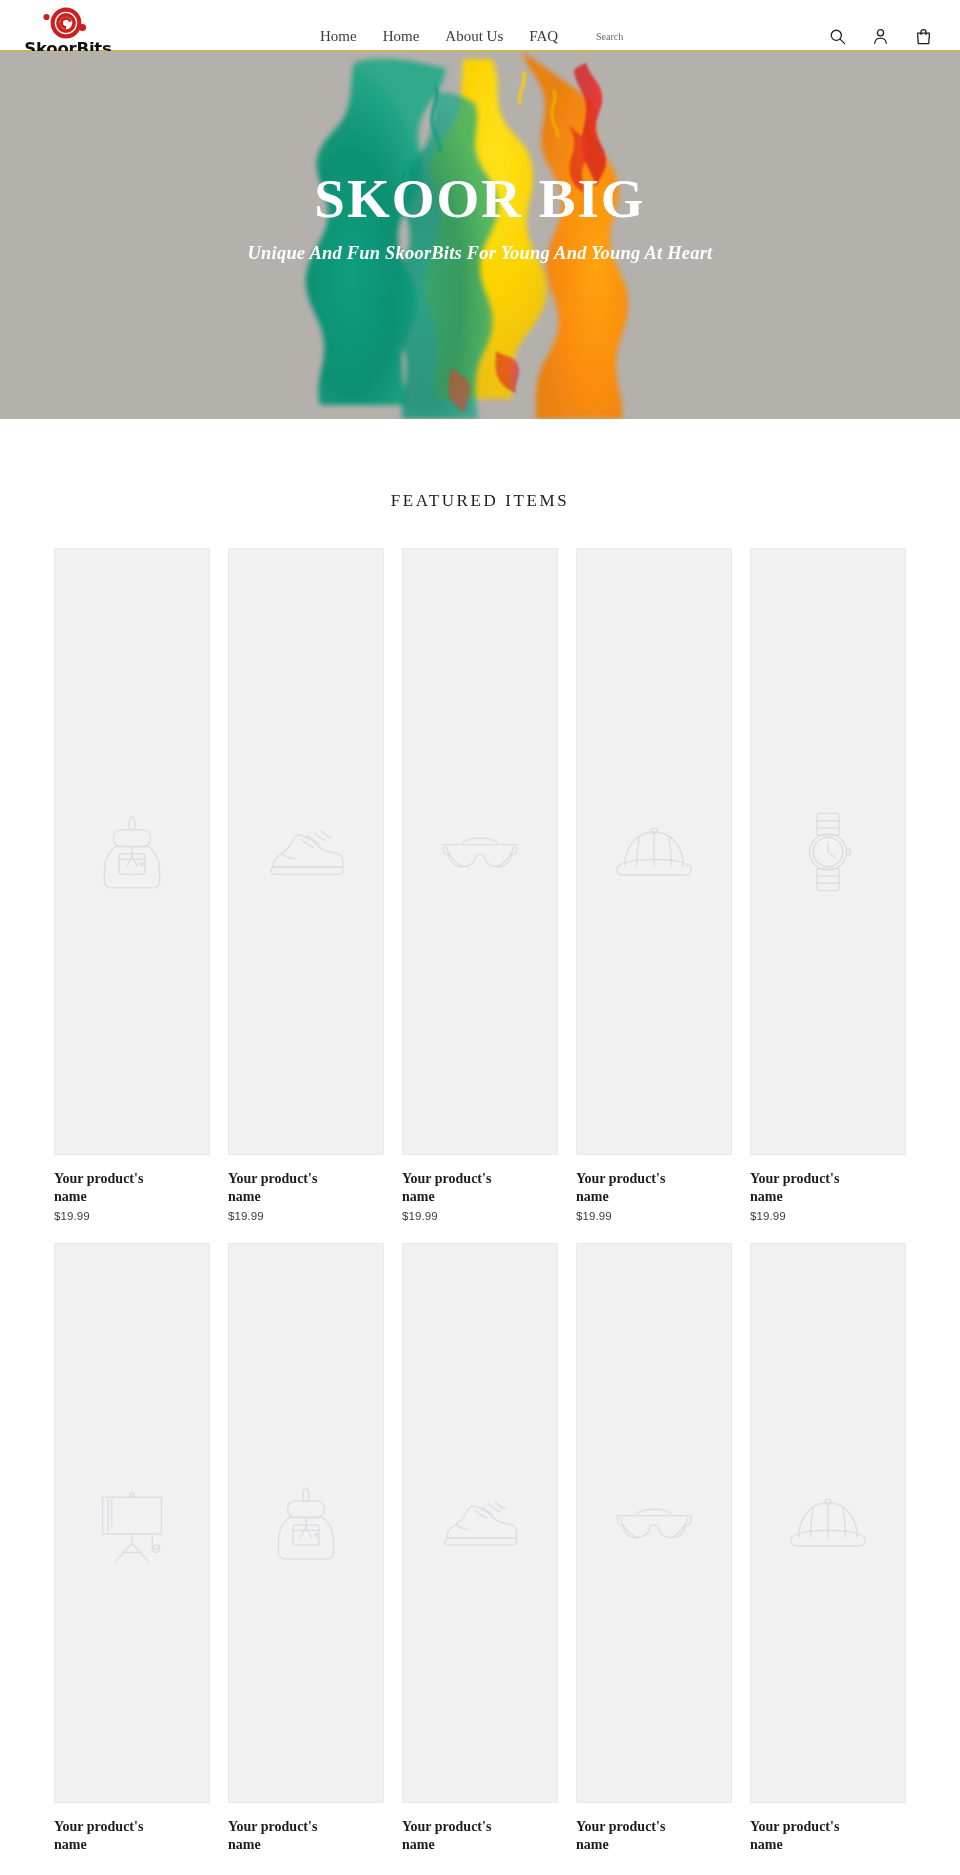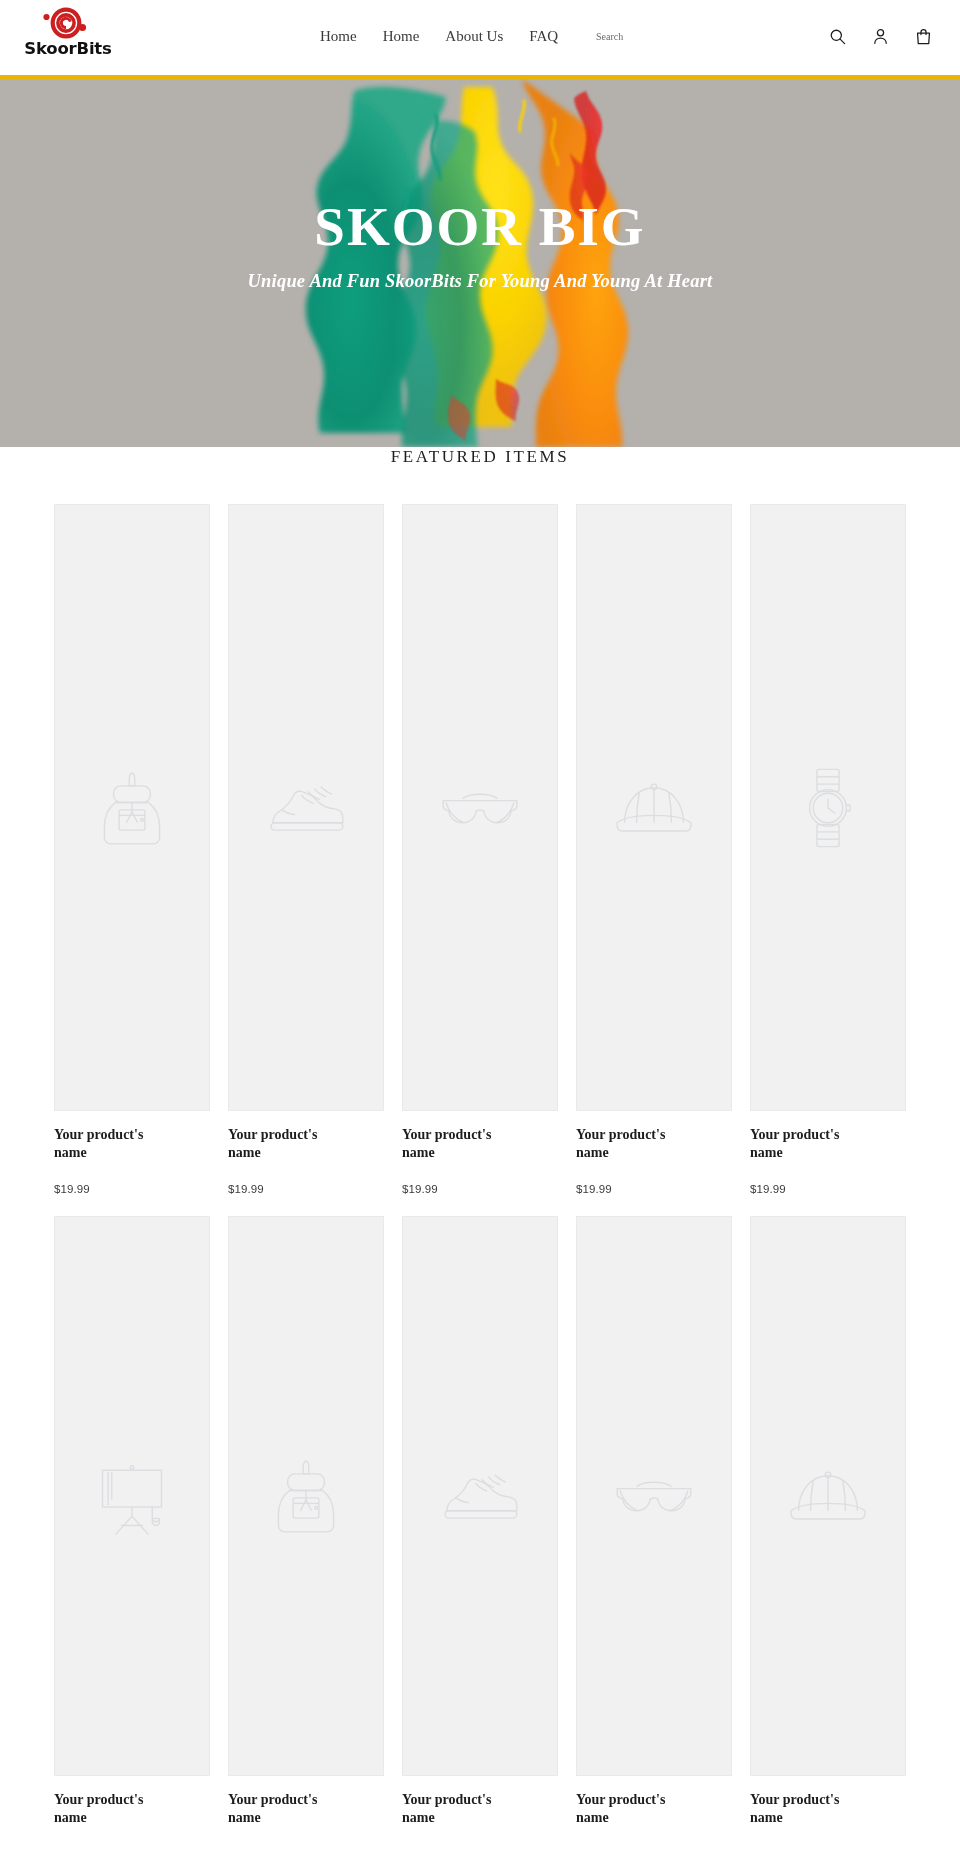--- a/index.html
+++ b/index.html
@@ -9,23 +9,23 @@
     width: 960px;
     background: #ffffff;
     font-family: "Liberation Sans", sans-serif;
     -webkit-font-smoothing: antialiased;
   }
 
   body { width: 960px; overflow-x: hidden; }
 
   
   .site-header {
-    height: 79px;
+    height: 51px;
     background: #ffffff;
-    border-bottom: 4px solid #eab308;
+    border-bottom: 1px solid #eab308;
     display: flex;
     align-items: center;
     position: relative;
     width: 960px;
   }
 
   .logo-wrap {
     position: absolute;
     left: 20px;
     top: 6px;
@@ -148,20 +148,21 @@
     font-weight: bold;
     font-style: italic;
     font-size: 18.5px;
     color: #ffffff;
     text-align: center;
     letter-spacing: 0.2px;
   }
 
   
   .featured-section {
+    padding-top: 72px;
     width: 960px;
   }
   .section-title {
     font-family: "Liberation Serif", serif;
     font-size: 17px;
     letter-spacing: 2.6px;
     color: #1c1d1d;
     text-align: center;
     font-weight: normal;
     margin-bottom: 37px;
@@ -199,21 +200,21 @@
     font-size: 14px;
     color: #1c1d1d;
     line-height: 1.26;
     margin-top: 15px;
     max-width: 115px;
   }
   .product-price {
     font-family: "Liberation Sans", sans-serif;
     font-size: 11.5px;
     color: #3a3a3a;
-    margin-top: 22px;
+    margin-top: 5px;
     letter-spacing: 0.1px;
   }
 
   .product-grid.row-two { margin-top: 21px; }
   .product-grid.row-two .product-media { height: 560px; }
 </style>
 </head>
 <body>
 
 <header class="site-header">

